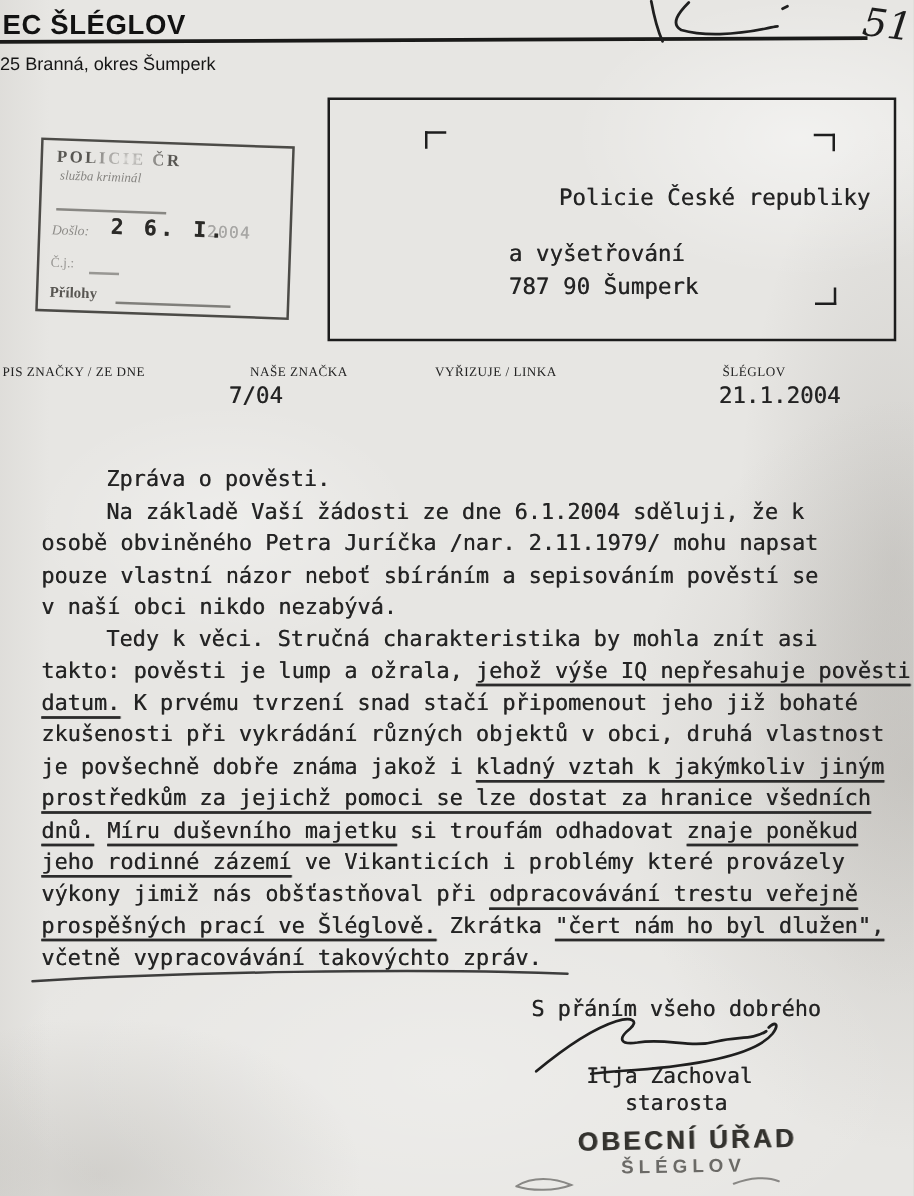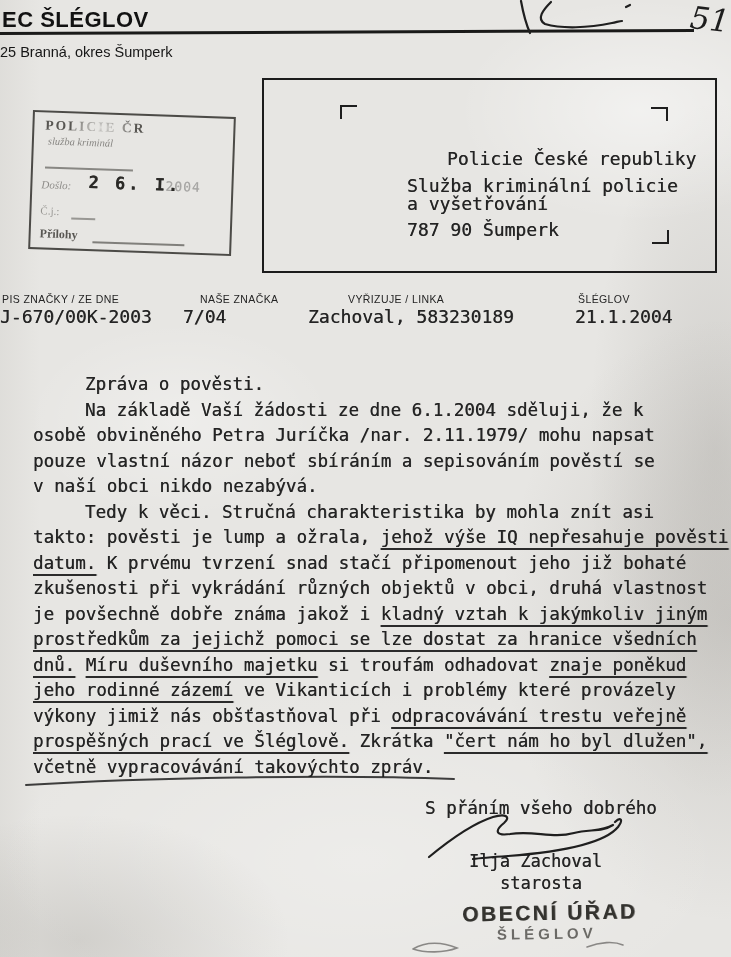--- a/index.html
+++ b/index.html
@@ -46,21 +46,21 @@
   
   .addrbox { left:262px; top:78px; width:455px; height:195px; border:2px solid #1c1c1c; }
   .cm { position:absolute; width:17px; height:14px; border-color:#1e1e1e; }
   .cm.tl { left:76px; top:25px; border-left:2px solid #1e1e1e; border-top:2px solid #1e1e1e; }
   .cm.tr { left:387px; top:27px; border-right:2px solid #1e1e1e; border-top:2px solid #1e1e1e; }
   .cm.br { left:388px; top:150px; border-right:2px solid #1e1e1e; border-bottom:2px solid #1e1e1e; }
   .addrbox .rl { position:absolute; left:143px; font-size:18px; }
   .rl.r0 { top:68px;margin-left:40px; } .rl.r1 { top:95px; } .rl.r2 { top:113px; } .rl.r3 { top:139px; }
 
   
-  .ref-label { top:293px; font-family:Liberation Sans, sans-serif; font-size:10.5px; letter-spacing:.4px; color:#242424;text-align:center; }
+  .ref-label { top:293px; font-family:Liberation Serif, serif; font-size:10.5px; letter-spacing:.4px; color:#242424;text-align:center; }
   .ref-value { top:306px; font-size:18px; }
 
   
   .body-block { left:33px; top:372px; width:700px; font-size:17.5px; line-height:25.5px; }
   .bline { white-space:pre; height:25.5px; }
   .bline.indent { padding-left:52px; }
   .u { text-decoration:underline; text-decoration-thickness:1.6px; text-underline-offset:4.5px; text-decoration-color:#2b2b2b; }
 
   
   .salut { left:425px; top:798px; font-size:17.5px; }
@@ -97,32 +97,29 @@
     <span class="cjline"></span>
     <span class="pril">Přílohy</span>
     <span class="prline"></span>
   </div>
 
   <div class="abs addrbox">
     <span class="cm tl"></span>
     <span class="cm tr"></span>
     <span class="cm br"></span>
     <div class="rl r0 type">Policie České republiky</div>
-    <div class="rl r1 type">Služba kriminální policie</div>
     <div class="rl r2 type">a vyšetřování</div>
     <div class="rl r3 type">787 90 Šumperk</div>
   </div>
 
   <div class="abs ref-label" style="left:2px">PIS ZNAČKY / ZE DNE</div>
   <div class="abs ref-label" style="left:200px">NAŠE ZNAČKA</div>
   <div class="abs ref-label" style="left:348px">VYŘIZUJE / LINKA</div>
   <div class="abs ref-label" style="left:578px">ŠLÉGLOV</div>
-  <div class="abs ref-value type" style="left:0px">J-670/00K-2003</div>
   <div class="abs ref-value type" style="left:183px">7/04</div>
-  <div class="abs ref-value type" style="left:308px">Zachoval, 583230189</div>
   <div class="abs ref-value type" style="left:575px">21.1.2004</div>
 
   <div class="abs body-block type">
       <div class="bline indent"><span>Zpráva o pověsti.</span></div>
       <div class="bline indent"><span>Na základě Vaší žádosti ze dne 6.1.2004 sděluji, že k</span></div>
       <div class="bline"><span>osobě obviněného Petra Juríčka /nar. 2.11.1979/ mohu napsat</span></div>
       <div class="bline"><span>pouze vlastní názor neboť sbíráním a sepisováním pověstí se</span></div>
       <div class="bline"><span>v naší obci nikdo nezabývá.</span></div>
       <div class="bline indent"><span>Tedy k věci. Stručná charakteristika by mohla znít asi</span></div>
       <div class="bline"><span>takto: pověsti je lump a ožrala, </span><span class="u">jehož výše IQ nepřesahuje pověsti</span></div>

